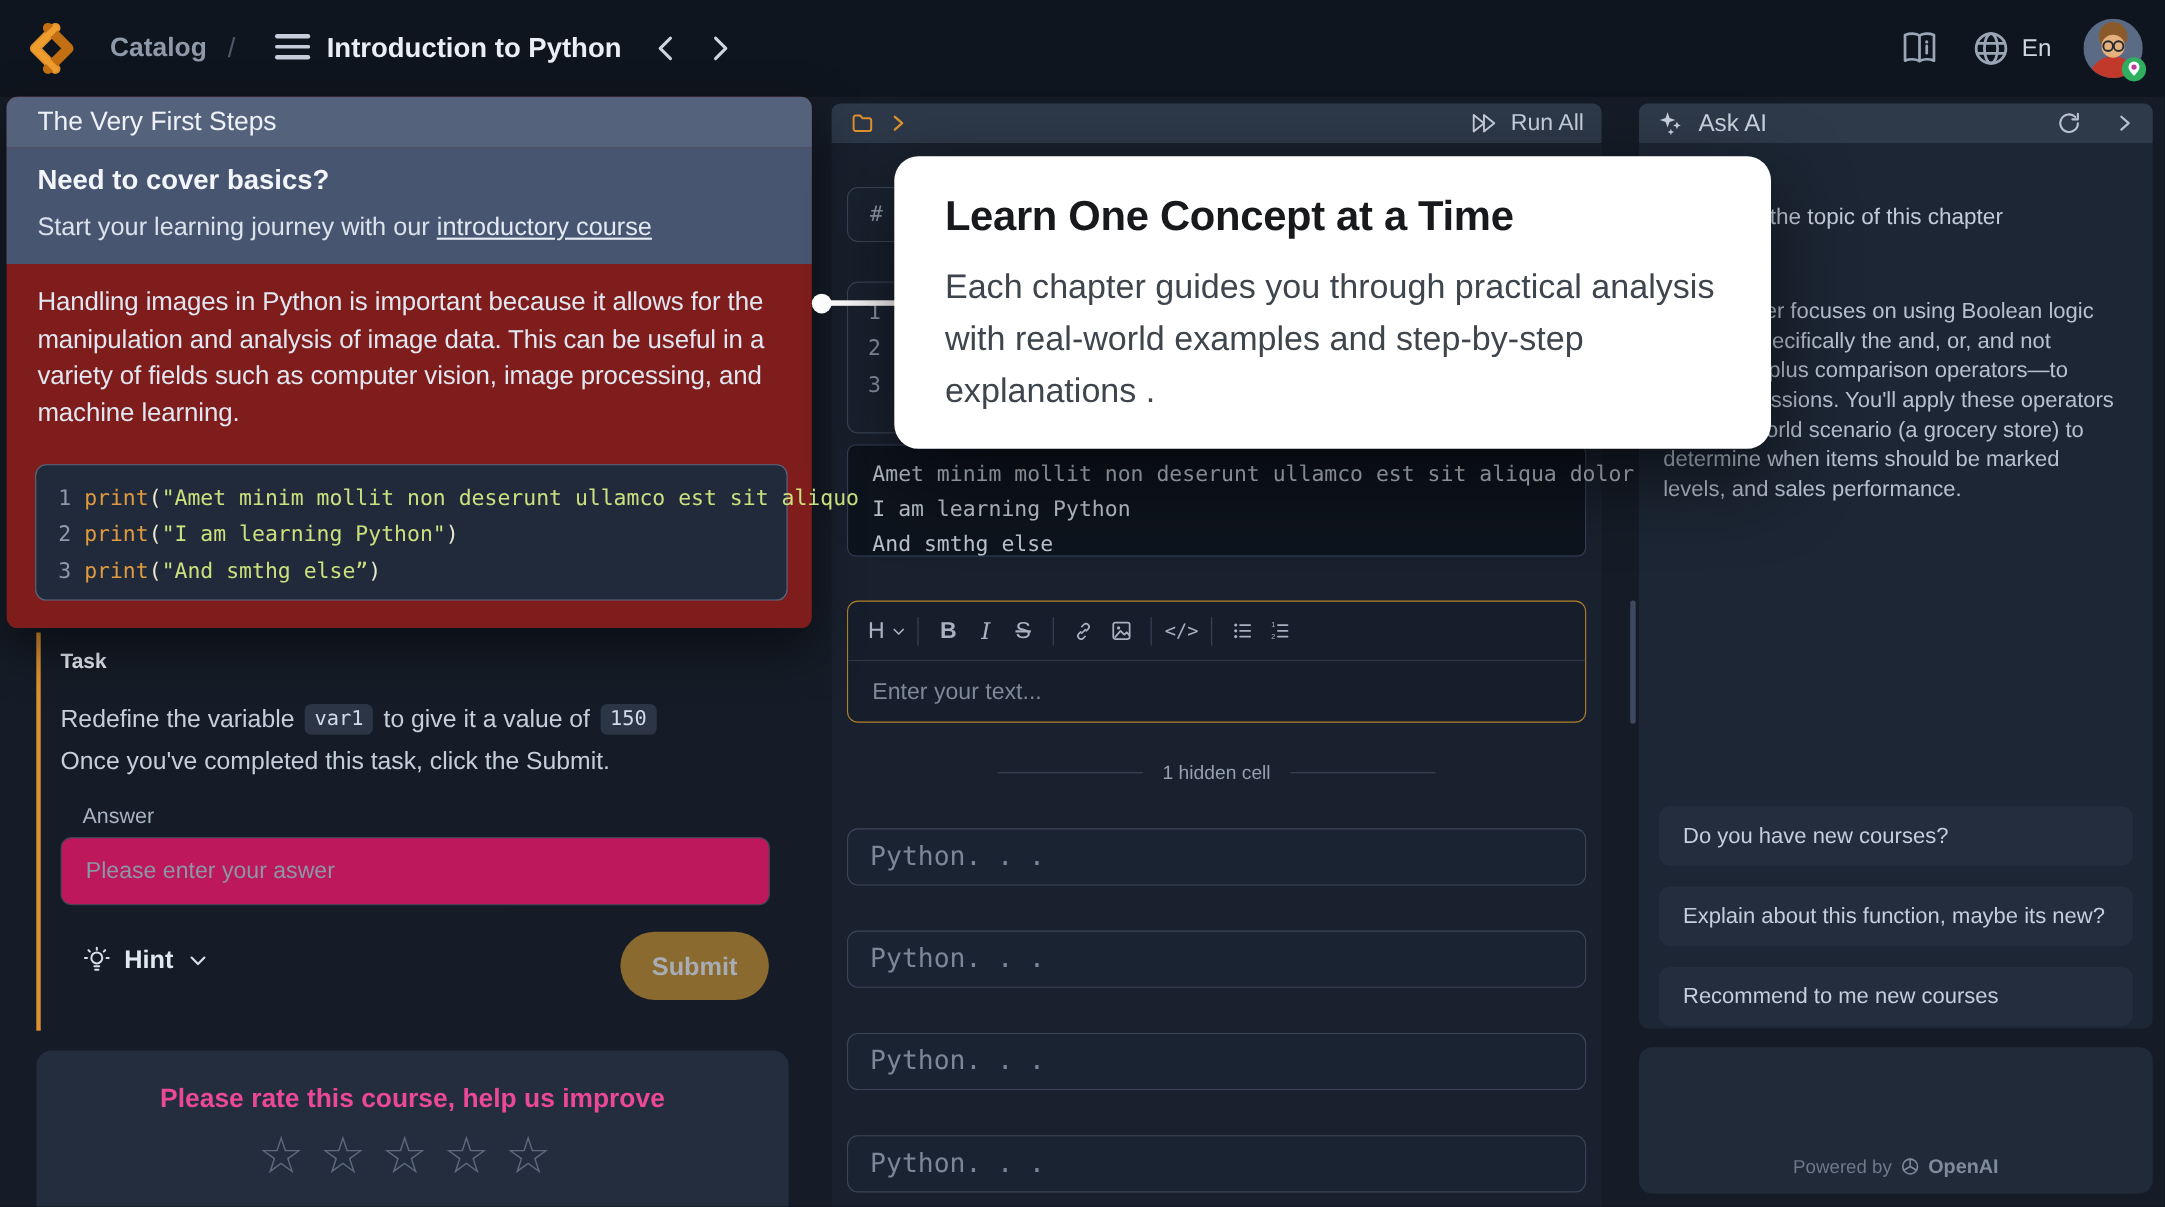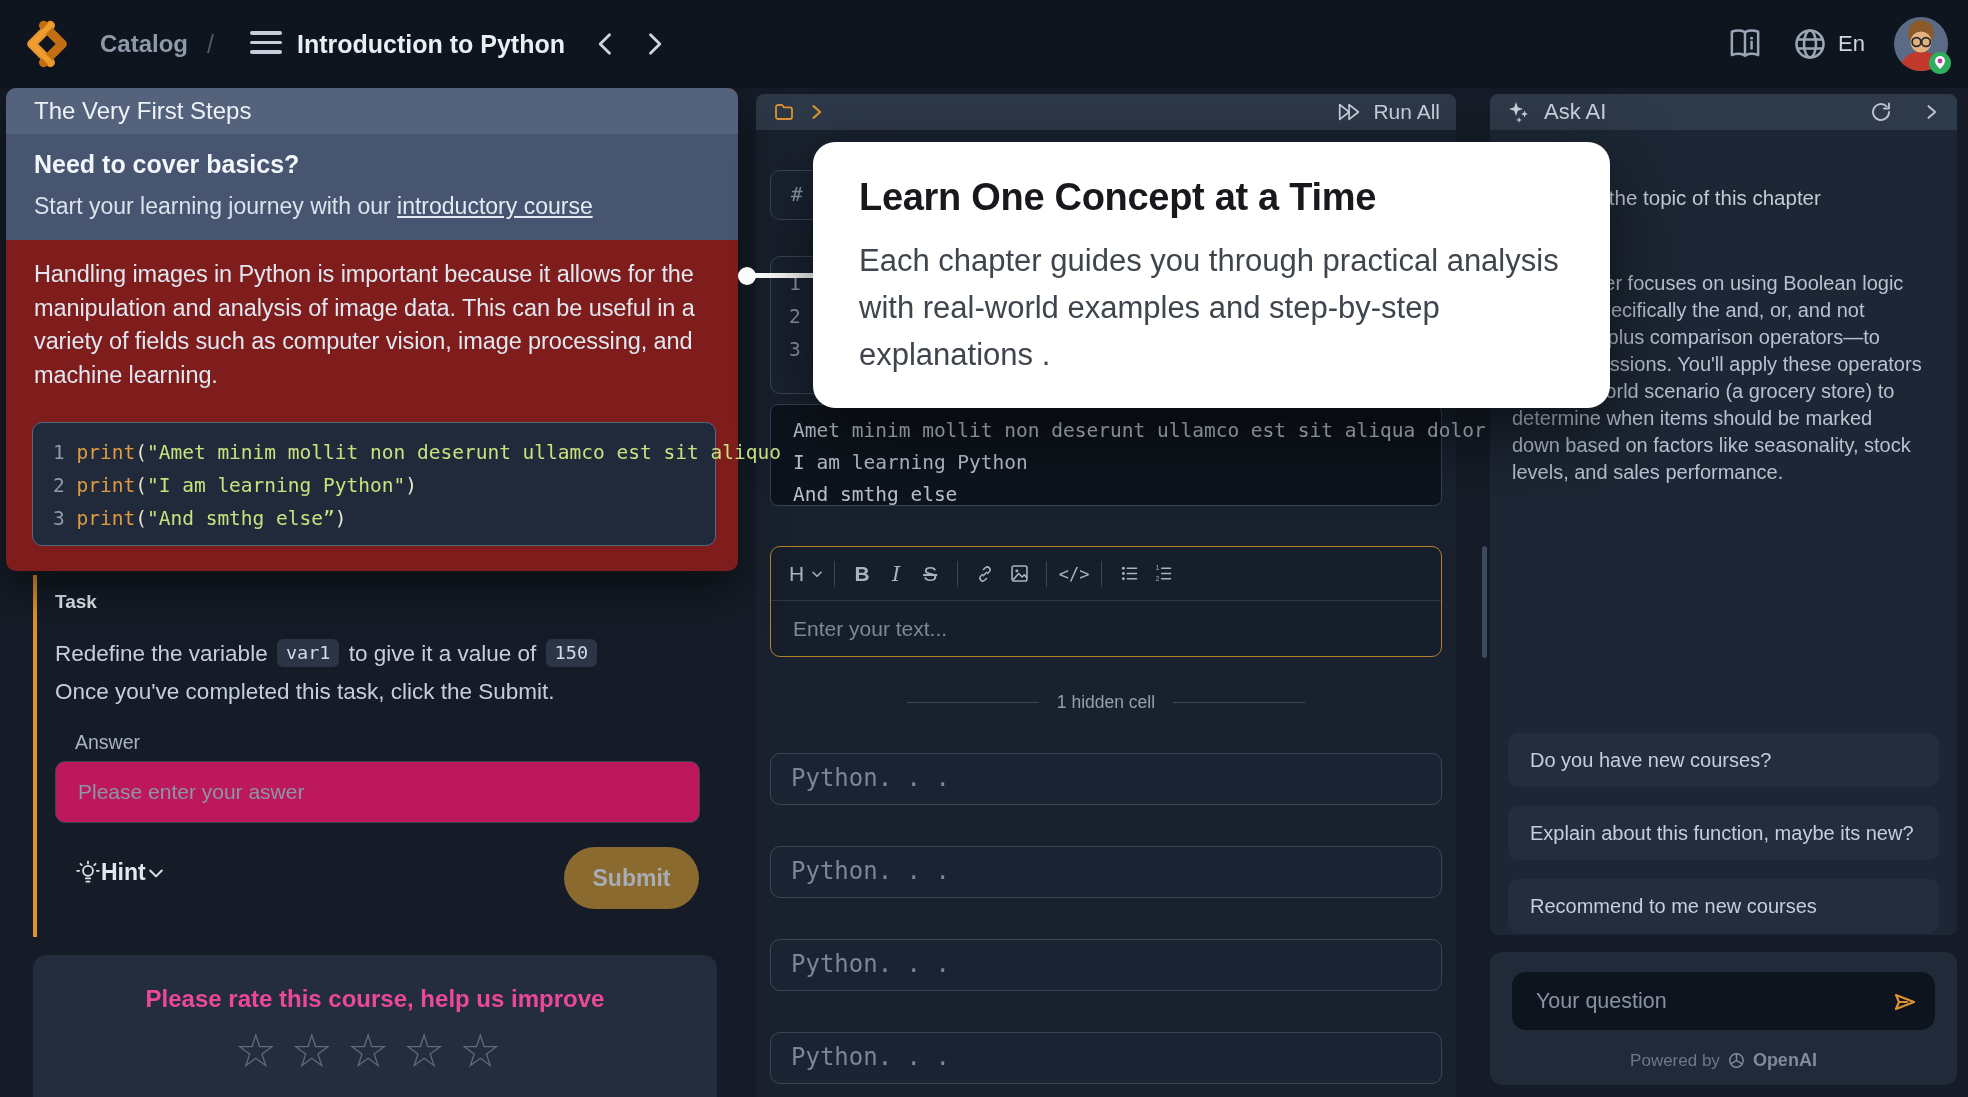--- a/index.html
+++ b/index.html
@@ -38,21 +38,21 @@
 
   
   .task { position:absolute; left:33px; top:575px; width:684px; height:362px; border-left:4px solid #e0912f; padding-left:14px; }
   .task-title { position:absolute; left:18px; top:16px; font-size:19px; font-weight:700; color:#e9eef5; }
   .task-line1 { position:absolute; left:18px; top:66px; font-size:22.5px; color:#c5cfdc; }
   .task-line2 { position:absolute; left:18px; top:104px; font-size:22.5px; color:#c5cfdc; }
   .code-chip { display:inline-block; font-family:"DejaVu Sans Mono",monospace; font-size:18.5px; color:#d2dbe8; background:#2b3545; border-radius:6px; padding:3px 9px 4px; margin:0 3px; position:relative; top:-2px; }
   .answer-label { position:absolute; left:38px; top:156px; font-size:19.5px; color:#a8b3c3; }
   .answer-input { position:absolute; left:18px; top:186px; width:645px; height:62px; background:#be185d; border:1.5px solid #3a4557; border-radius:10px; color:#d6dee9; font-size:21px; padding:0 22px; outline:none; font-family:inherit; }
   .answer-input::placeholder { color:#8b96a7; }
-  .hint-row { position:absolute; left:38px; top:284px; display:flex; align-items:center; cursor:pointer;text-align:center; }
+  .hint-row { position:absolute; left:38px; top:284px; display:flex; align-items:center; gap:12px; cursor:pointer;text-align:center; }
   .hint-label { font-size:23px; color:#e2e8f0; font-weight:600; }
   .submit-btn { position:absolute; left:527px; top:272px; width:135px; height:62px; border:none; border-radius:31px; background:#8a6a2f; color:#a8adb5; font-size:23px; font-weight:600; font-family:inherit; cursor:pointer; }
 
   
   .rating { position:absolute; left:33px; top:955px; width:684px; height:175px; background:#232d3d; border-radius:14px; text-align:center; }
   .rating-title { margin-top:30px; font-size:24px; font-weight:700; color:#ec4899; }
   .stars { margin-top:10px; font-family:"DejaVu Sans",sans-serif; font-size:47px; color:#5d6a7c; letter-spacing:14px; cursor:pointer; }
 
   
   .notebook { position:absolute; left:756px; top:94px; width:700px; height:1003px; background:#19212e; border-radius:8px 8px 0 0; }
@@ -326,37 +326,29 @@
       </div>
     </div>
     <div class="ai-intro">Ask about the topic of this chapter</div>
     <div class="ai-para">
       <div>This chapter focuses on using Boolean logic</div>
       <div>values—specifically the and, or, and not</div>
       <div>operators, plus comparison operators—to</div>
       <div>build expressions. You'll apply these operators</div>
       <div>to a real-world scenario (a grocery store) to</div>
       <div>determine when items should be marked</div>
-      <div>down based on factors like seasonality, stock</div>
       <div>levels, and sales performance.</div>
     </div>
     <div class="ai-handle"></div>
     <div class="ai-chip" style="top:639px">Do you have new courses?</div>
     <div class="ai-chip" style="top:712px">Explain about this function, maybe its new?</div>
     <div class="ai-chip" style="top:785px">Recommend to me new courses</div>
   </div>
 
   <div class="ai-bottom">
-    <div class="ai-input-wrap">
-      <input class="ai-input" type="text" placeholder="Your question" style="">
-      <svg class="send-btn" viewBox="0 0 32 32" fill="none">
-        <path d="M7 9 L25 16 L7 23 L10 16 Z" stroke="#e0912f" stroke-width="2.2" stroke-linejoin="round"></path>
-        <path d="M10 16 H18" stroke="#e0912f" stroke-width="2.2" stroke-linecap="round"></path>
-      </svg>
-    </div>
     <div class="powered">
       <span>Powered by</span>
       <svg width="19" height="19" viewBox="0 0 24 24" fill="none">
         <circle cx="12" cy="12" r="8.5" stroke="#7f8b9b" stroke-width="1.8"></circle>
         <path d="M12 3.5 L12 12 L19.3 16.2 M12 12 L4.7 16.2" stroke="#7f8b9b" stroke-width="1.8" stroke-linecap="round"></path>
       </svg>
       <b>OpenAI</b>
     </div>
   </div>
 

